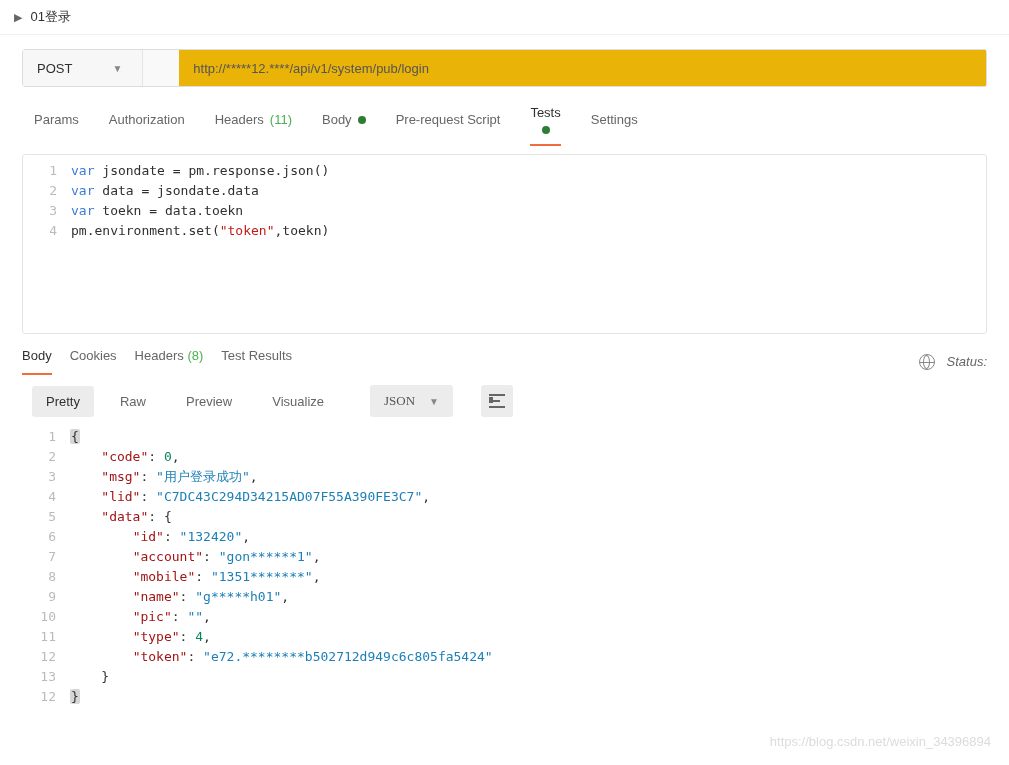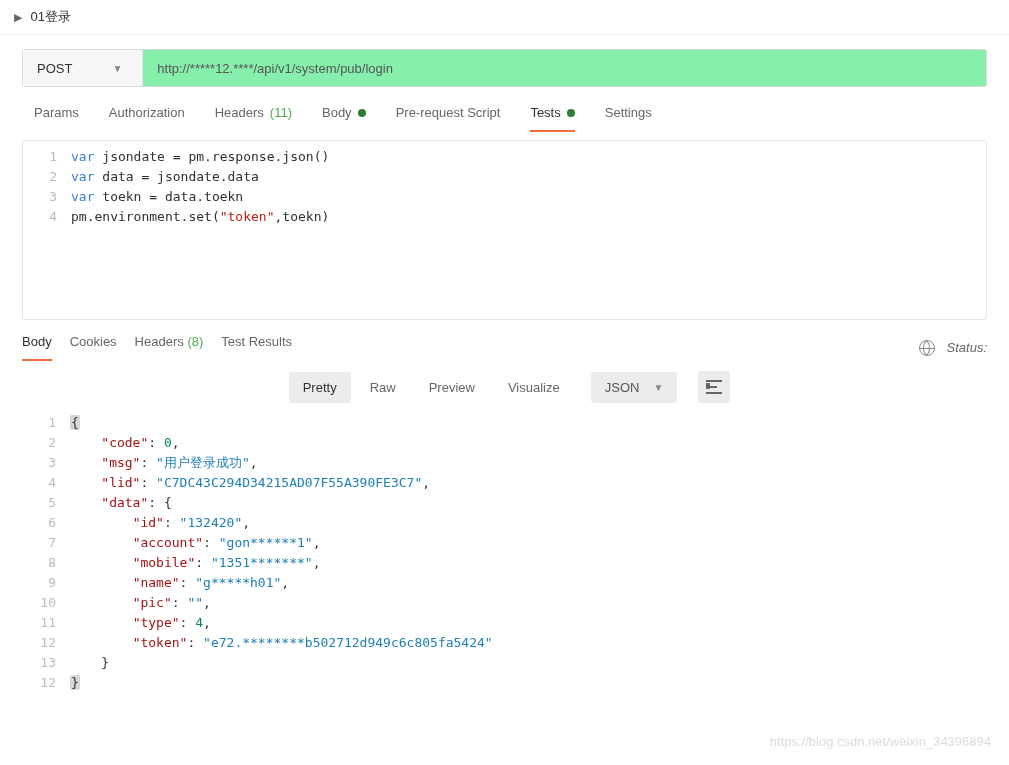--- a/index.html
+++ b/index.html
@@ -1,50 +1,50 @@
 <!DOCTYPE html>
 <html><head>
 <meta charset="utf-8">
 <style>
   * { box-sizing: border-box; margin: 0; padding: 0; }
   body { font-family: -apple-system, BlinkMacSystemFont, "Segoe UI", Arial, sans-serif; font-size: 13px; color: #303030; background: #fff; width: 1009px; }
   
   .collapse-header { display:flex; align-items:center; padding:8px 14px; color:#303030; border-bottom:1px solid #f0f0f0; font-size:13px; }
   .collapse-header .tri { margin-right:8px; font-size:11px; color:#666; }
   
-  .req-bar { display:flex; margin:14px 22px 0 22px; border:1px solid #ddd; border-radius:3px; height:38px; background:#f9f9f9; }
+  .req-bar { display:flex; margin:14px 22px 0 22px; border:1px solid #ddd; border-radius:3px; height:38px; background:#f9f9f9;gap:36px; }
   .method-sel { display:flex; align-items:center; padding:0 20px 0 14px; font-size:13px; border-right:1px solid #e4e4e4; background:#f7f7f7; }
   .method-sel .caret { margin-left:40px; color:#888; font-size:10px; }
-  .url-box { flex:1; display:flex; align-items:center; padding:0 14px; color:#555; font-size:13px; font-family:inherit; background:#86efac;text-align:right; }
+  .url-box { flex:1; display:flex; align-items:center; padding:0 14px; color:#555; font-size:13px; font-family:inherit; background:#eab308;text-align:right; }
   
   .req-tabs { display:flex; gap:30px; padding: 18px 22px 0 34px; font-size:13px; color:#666; border-bottom: none; }
   .req-tab { padding-bottom:10px; cursor:pointer; border-bottom:2px solid transparent; display:flex; align-items:center; gap:6px; }
-  .req-tab.active { border-bottom-color:#f26b3a; color:#303030; }
+  .req-tab.active { border-bottom-color:#f26b3a; color:#303030;flex-direction:column; }
   .count { color:#4caf50; }
   .dot { width:8px; height:8px; border-radius:50%; background:#2e7d32; display:inline-block; }
   
   .editor { margin:8px 22px 0 22px; border:1px solid #e4e4e4; border-radius:3px; font-family: Consolas, Monaco, monospace; font-size:13px; color:#303030; padding:6px 0; height:180px; overflow:hidden; }
   .editor .ln { display:flex; line-height:20px; }
   .editor .gut { width:48px; text-align:right; color:#bbb; padding-right:14px; user-select:none; }
   .editor .code { white-space:pre; }
   .kw { color:#3a7ad9; }
   .str { color:#c41a16; }
   
   .resp-tabs { display:flex; align-items:center; padding:14px 22px 0 22px; font-size:13px; color:#666; }
   .resp-tab { padding-bottom:10px; margin-right:18px; cursor:pointer; border-bottom:2px solid transparent; }
   .resp-tab.active { border-bottom-color:#f26b3a; color:#303030; }
   .resp-right { margin-left:auto; display:flex; align-items:center; gap:12px; color:#666;font-style:italic; }
   .globe { width:16px; height:16px; border:1.3px solid #888; border-radius:50%; position:relative; }
   .globe::before { content:""; position:absolute; top:0; bottom:0; left:50%; width:7px; margin-left:-3.5px; border:1.3px solid #888; border-radius:50%; box-sizing:border-box; }
   .globe::after { content:""; position:absolute; left:0; right:0; top:50%; height:1.3px; background:#888; }
   
-  .view-tabs { display:flex; align-items:center; gap:5px; padding:10px 22px 10px 32px; font-size:13px;justify-content:center; }
+  .view-tabs { display:flex; align-items:center; gap:12px; padding:10px 22px 10px 32px; font-size:13px; }
   .vtab { padding:8px 14px; color:#666; cursor:pointer; border-radius:3px; }
   .vtab.active { background:#ececec; color:#303030; }
-  .lang-sel { margin-left:12px; display:flex; align-items:center; gap:14px; background:#ececec; padding:8px 14px; border-radius:3px; color:#555; }
+  .lang-sel { margin-left:20px; display:flex; align-items:center; gap:14px; background:#ececec; padding:8px 14px; border-radius:3px; color:#555;font-family:Liberation Serif, serif; }
   .lang-sel .caret { font-size:10px; color:#888; }
   .wrap-btn { margin-left:16px; background:#ececec; width:32px; height:32px; border-radius:3px; display:flex; align-items:center; justify-content:center; }
   .wrap-icon { width:16px; height:14px; position:relative; }
   .wrap-icon span { position:absolute; left:0; right:0; height:2px; background:#666; }
   .wrap-icon span:nth-child(1){ top:0; }
   .wrap-icon span:nth-child(2){ top:6px; right:5px; }
   .wrap-icon span:nth-child(3){ top:12px; }
   .wrap-icon .arr { position:absolute; top:3px; right:-2px; width:0;height:0;border-top:3px solid transparent;border-bottom:3px solid transparent;border-right:4px solid #666;}
   
   .json-view { margin:0 22px 10px 32px; font-family: Consolas, Monaco, monospace; font-size:13px; line-height:20px; }

